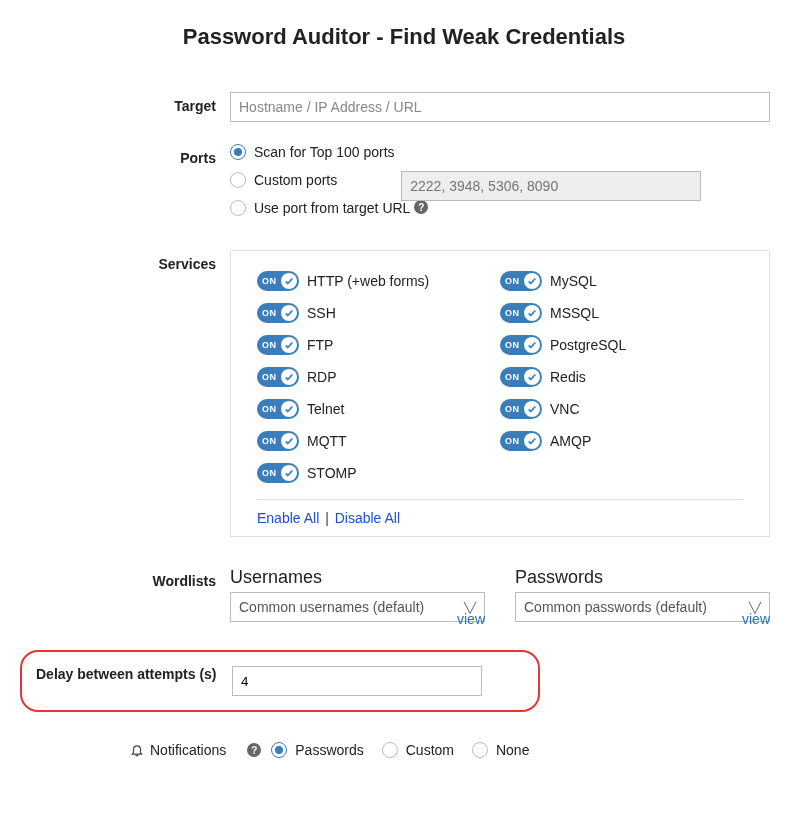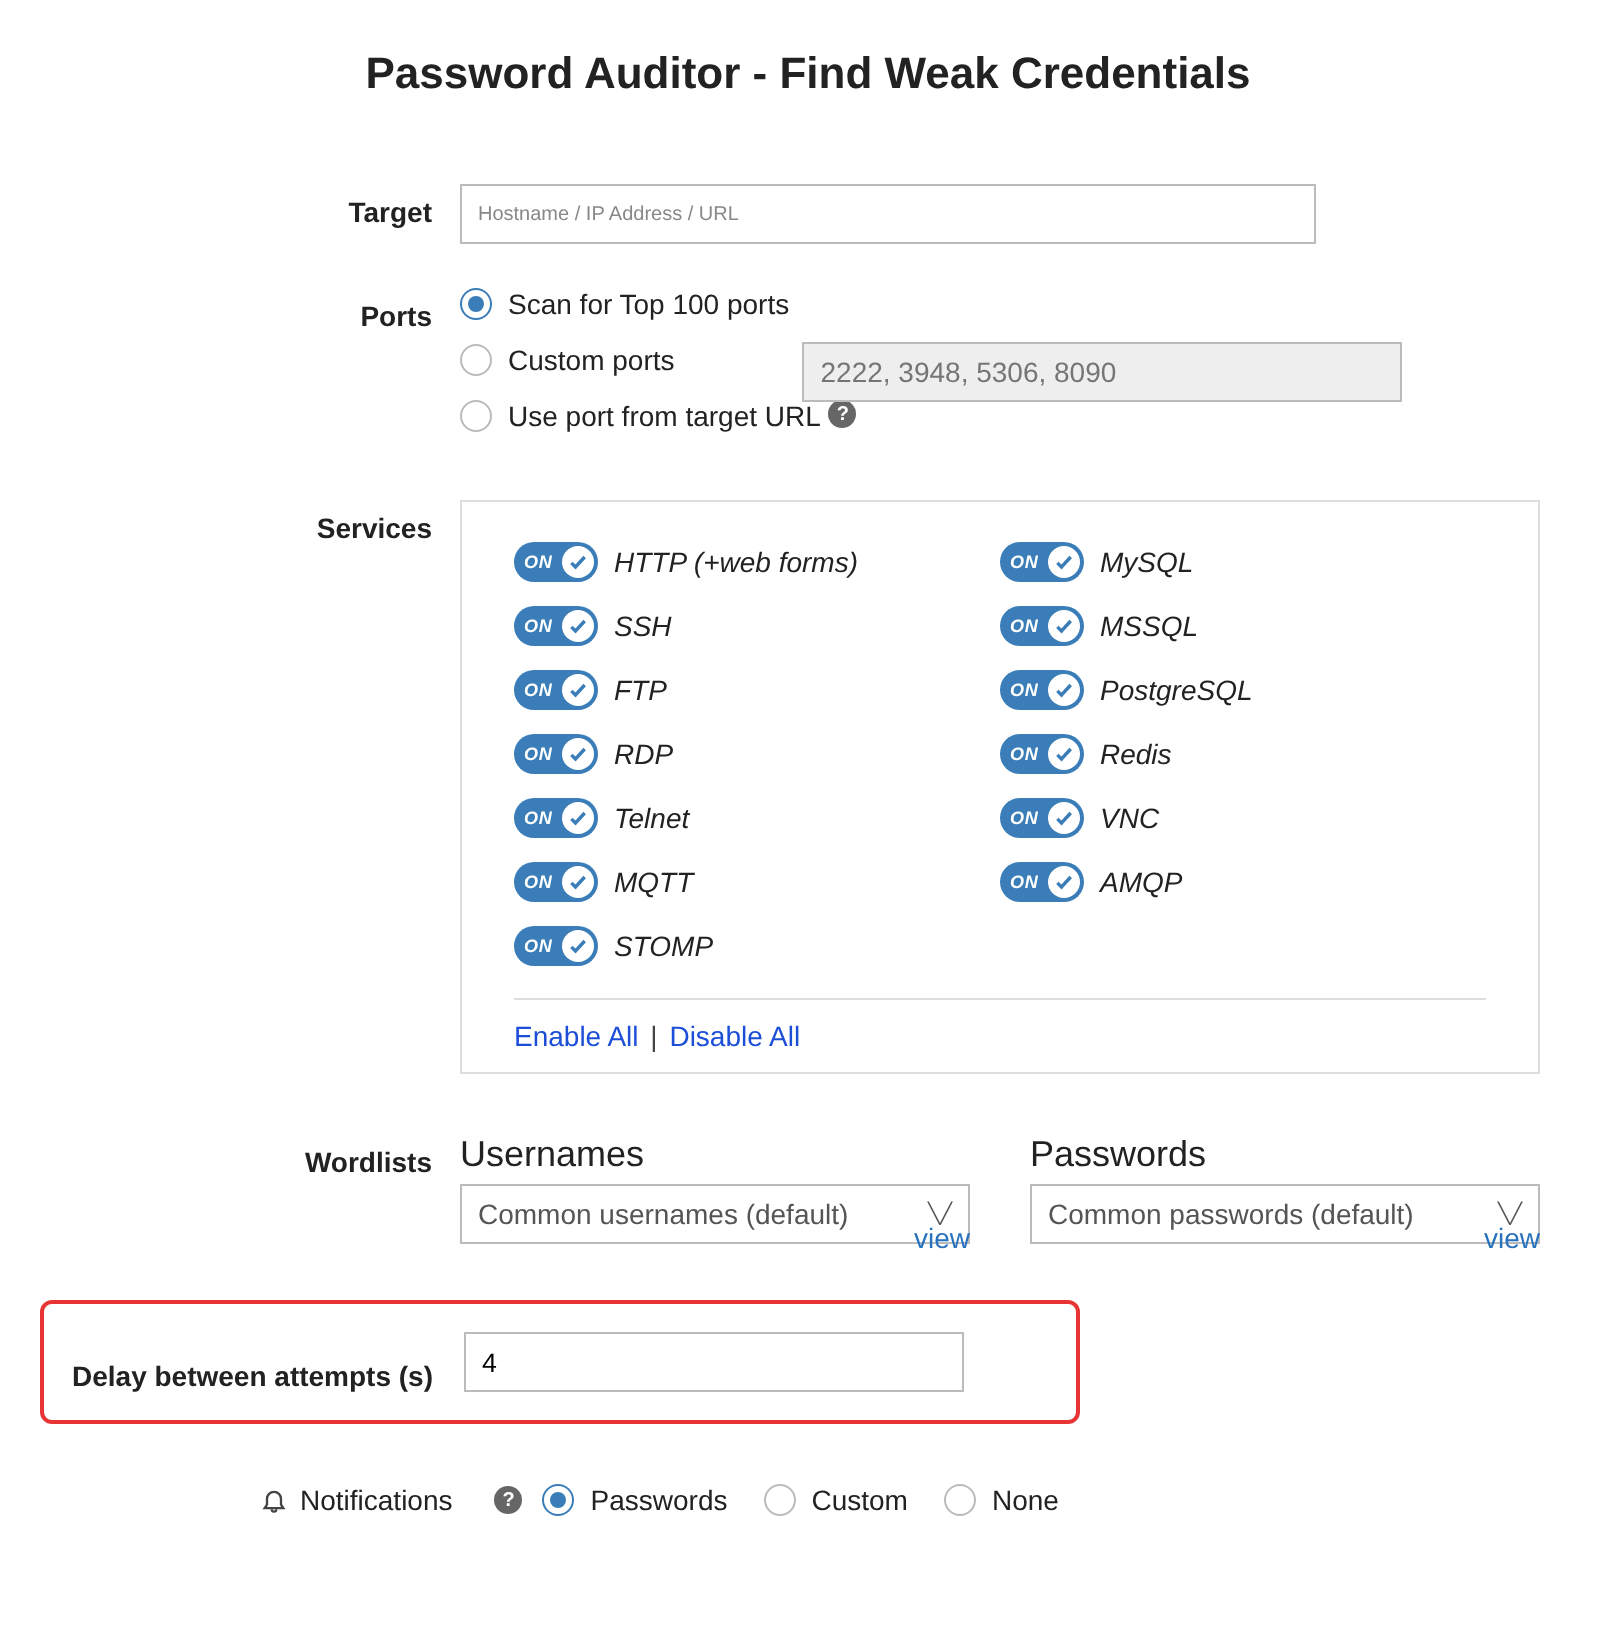--- a/index.html
+++ b/index.html
@@ -27,25 +27,25 @@
     padding-right: 14px;
     text-align: right;
     font-weight: 600;
     font-size: 14px;
     padding-top: 6px;
   }
   .field-col {
     flex: 1;
   }
   input[type=text].target {
-    width: 428px;
+    width: 540px;
     height: 30px;
     padding: 4px 8px;
     border: 1px solid #bbb;
-    font-size: 10px;
+    font-size: 14px;
   }
   input[type=text].target::placeholder { color: #888; }
   .radio-list .radio-row {
     display: flex;
     align-items: flex-start;
     height: 28px;
   }
   .radio {
     width: 16px; height: 16px;
     border-radius: 50%;
@@ -97,21 +97,20 @@
     width: 540px;
   }
   .services-grid {
     display: flex;
   }
   .svc-col { flex: 1; }
   .svc-item {
     display: flex;
     align-items: center;
     height: 32px;
-    font-style: italic;
   }
   .toggle {
     width: 42px; height: 20px;
     border-radius: 10px;
     background: #3a7db8;
     position: relative;
     margin-right: 8px;
     flex: none;
     display: flex;
     align-items: center;
@@ -150,25 +149,25 @@
     padding: 4px 8px;
     color: #555;
     display:flex; align-items:center; justify-content:space-between;
     cursor:pointer;
     gap:32px;
   }
   .wl-select .chev { font-size: 10px; color:#555;}
   .wl-view { position:absolute; right:0; top: 44px; color:#2871bd; font-size:14px; cursor:pointer;}
   .delay-block {
     border: 2.5px solid #e73535;
-    border-radius: 6px;
+    border-radius: 18px;
     padding: 14px 0 14px 0;
     width: 520px;
     display:flex;
-    align-items:flex-end;
+    align-items:flex-start;
     margin-top: 28px;
     margin-left: -10px;
   }
   .delay-block .dlabel {
     width: 210px;
     text-align:left;
     padding-left: 14px;
     padding-right: 10px;
     font-weight:600;
   }

